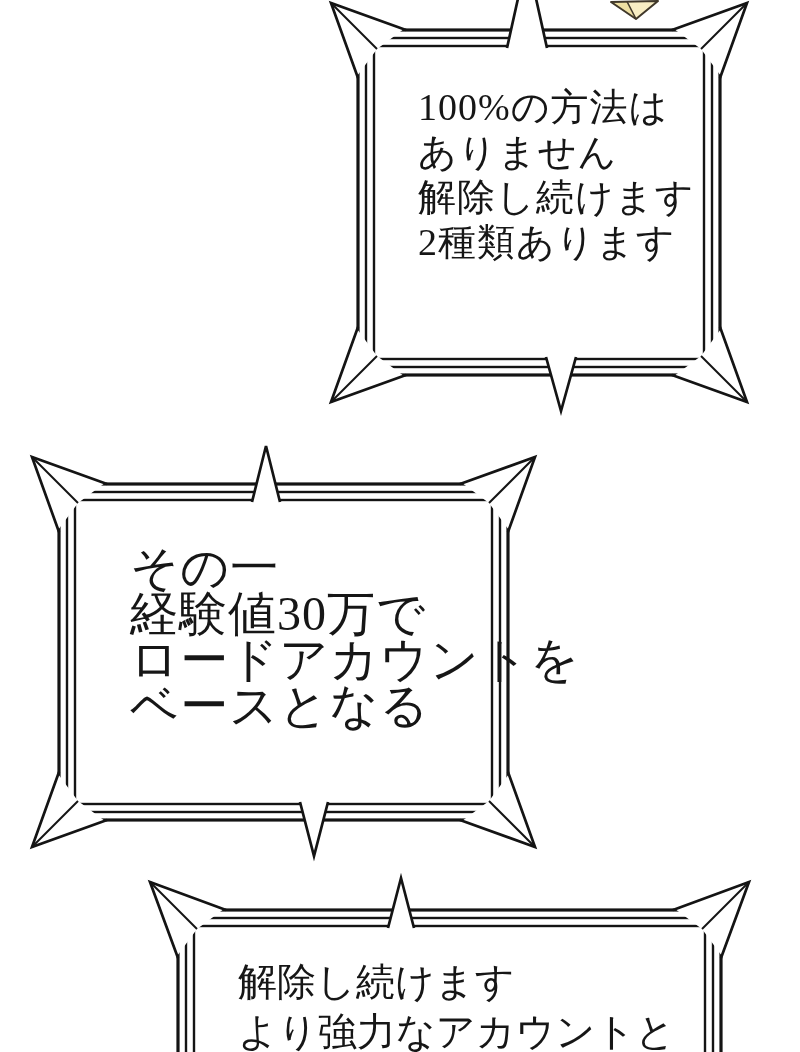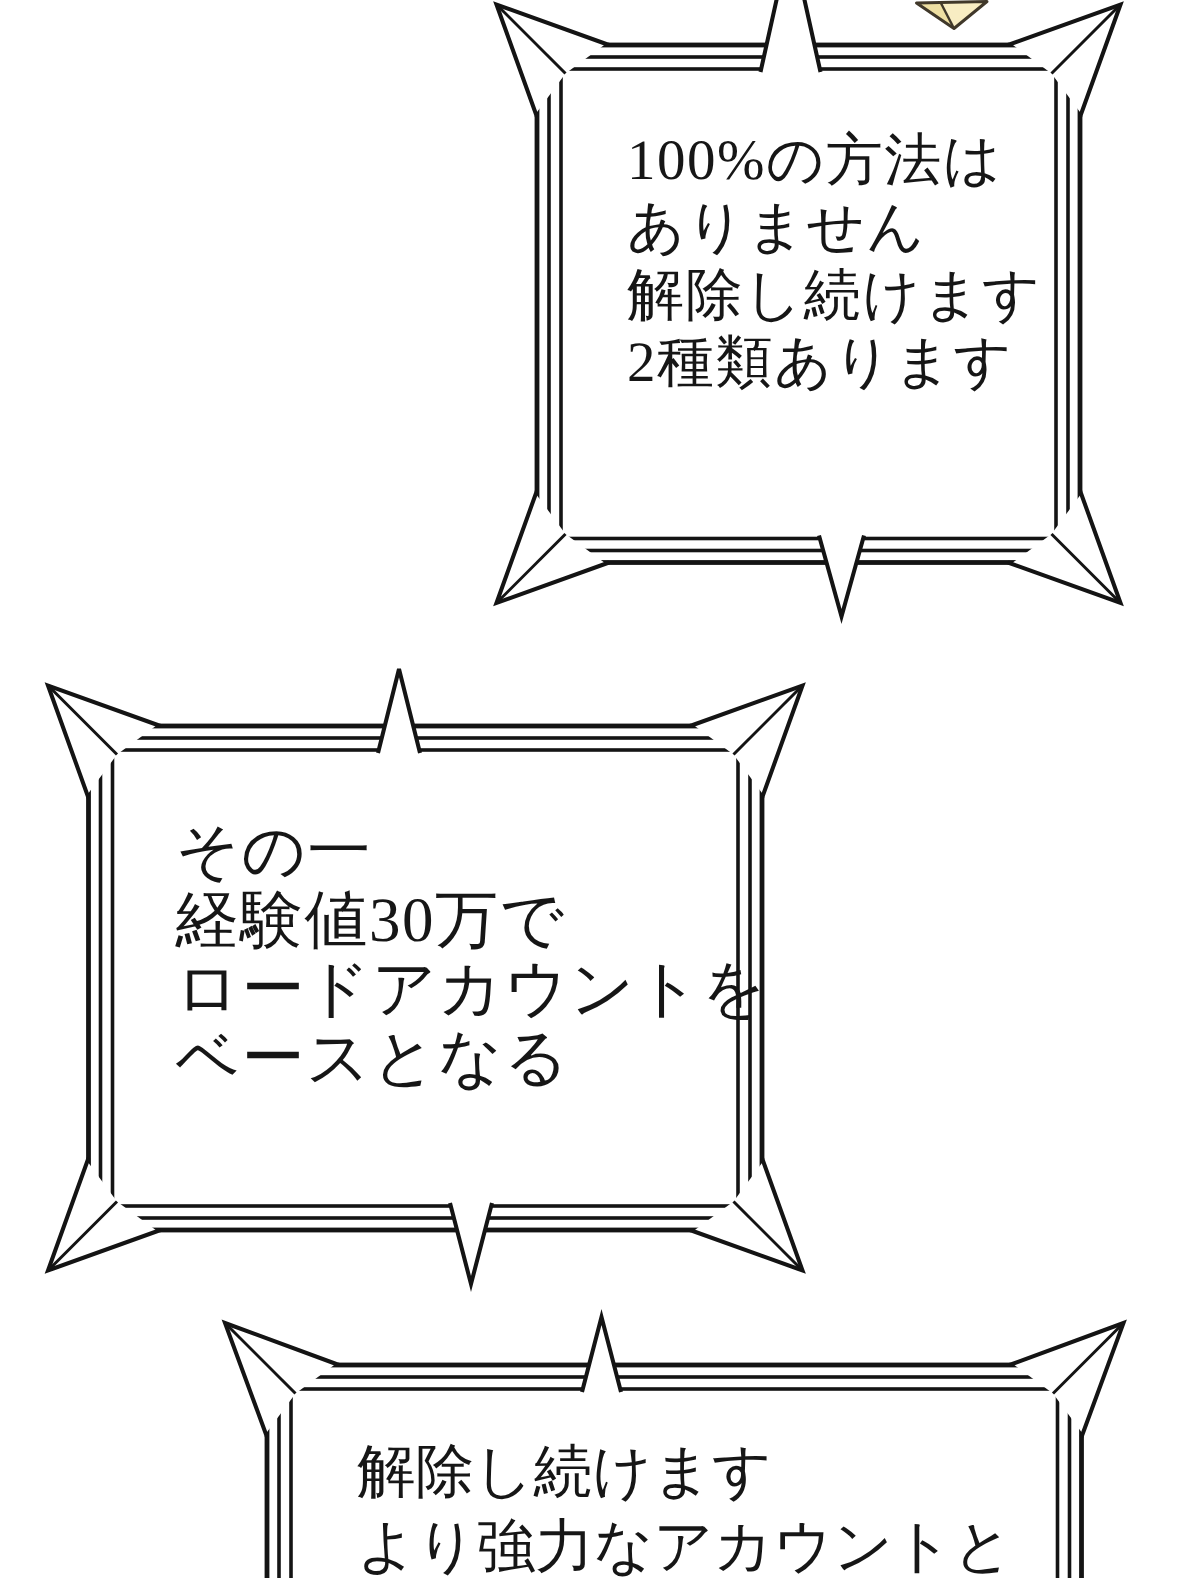--- a/index.html
+++ b/index.html
@@ -18,21 +18,21 @@
   .art{position:absolute;left:0;top:0;width:800px;height:1052px;display:block;}
   .bubble-text{
     position:absolute;
     color:var(--text);
     white-space:nowrap;
   }
   .bubble-text .line{white-space:nowrap;}
   .serif{font-family:"Liberation Serif","DejaVu Serif",serif;}
   .sans{font-family:"Liberation Sans","DejaVu Sans",sans-serif;}
   .bt1{left:418px;top:85px;font-size:38px;line-height:45px;letter-spacing:1px;}
-  .bt2{left:117px;top:545px;font-size:42px;line-height:46px;letter-spacing:1px;}
+  .bt2{left:130px;top:545px;font-size:48px;line-height:46px;letter-spacing:1px;}
   .bt3{left:238px;top:957px;font-size:39px;line-height:50px;letter-spacing:0;}
 </style>
 </head>
 <body>
 
 <div class="stage">
 
   <svg class="art" viewBox="0 0 800 1052" aria-hidden="true">
     <g id="gem">
         <polygon points="611,2 658,1 636,19" fill="#f8edc3" stroke="none"></polygon>

